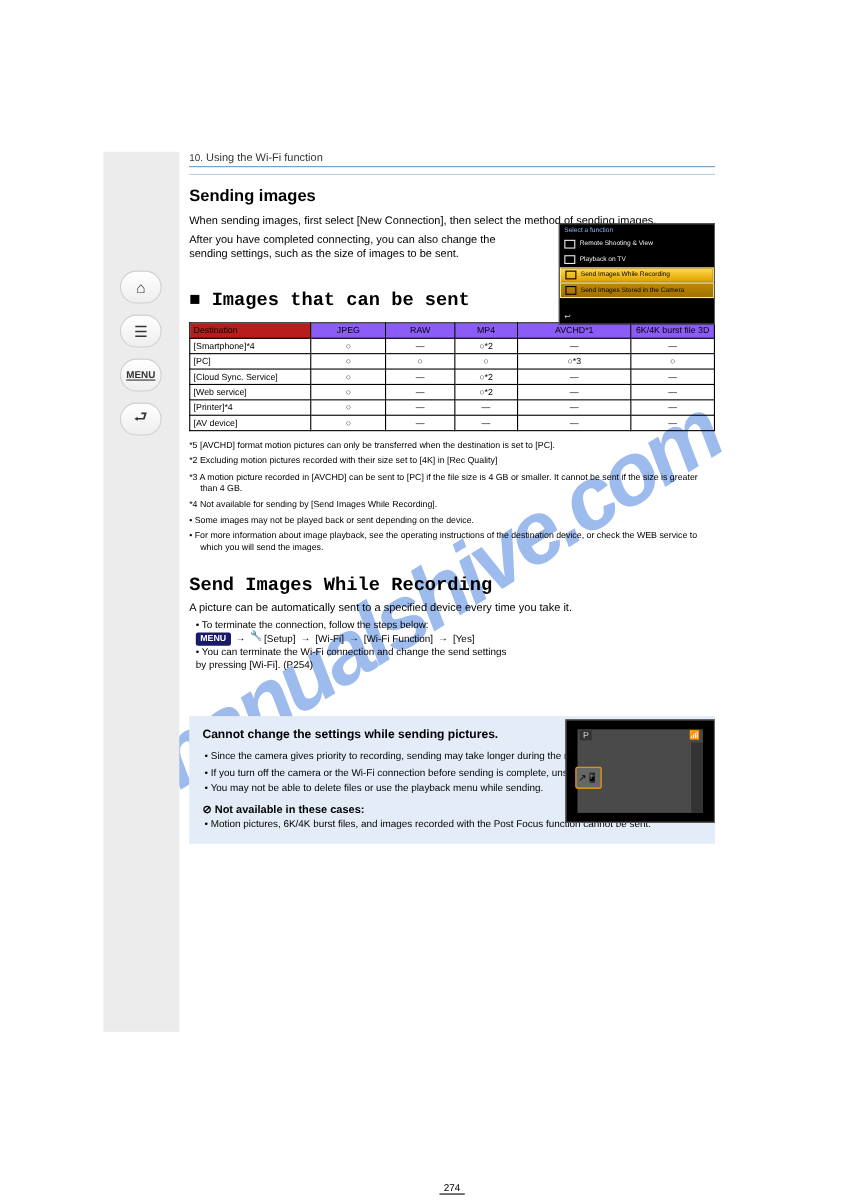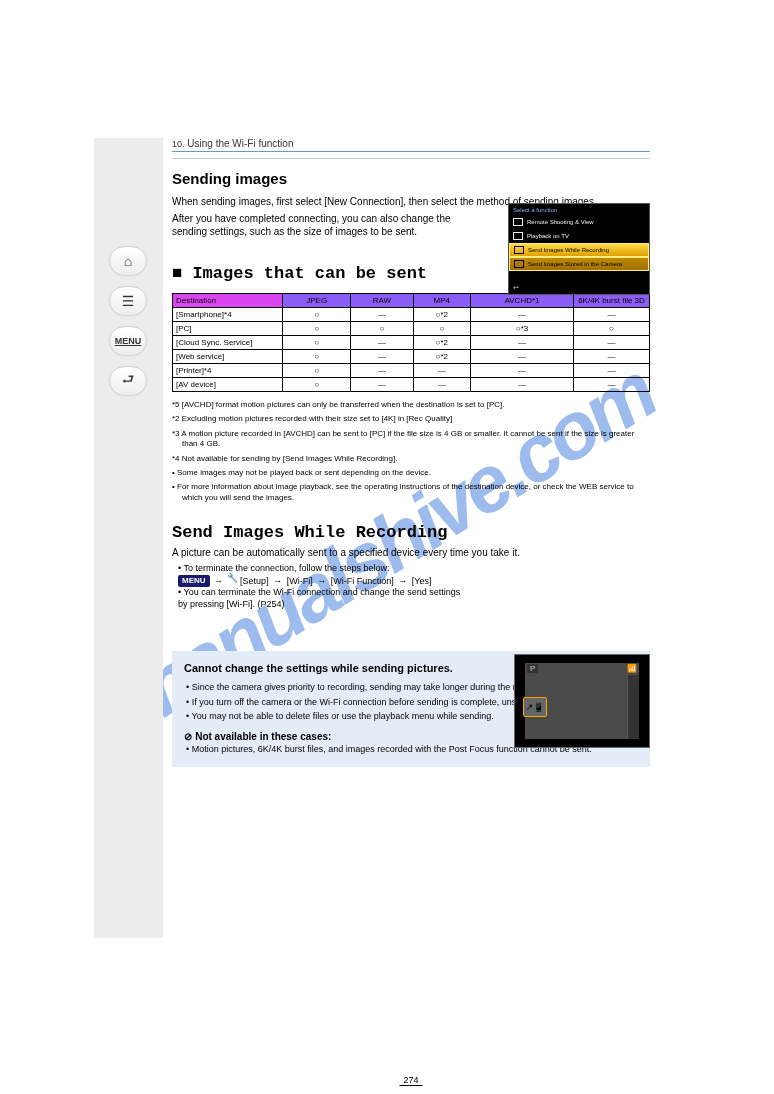--- a/index.html
+++ b/index.html
@@ -23,21 +23,21 @@
   .screenshot1 { position: absolute; right: 0; top: 65px; width: 142px; height: 92px; background: #000; border: 1px solid #555; }
   .ss1-title { color: #8cb0ff; font-size: 6px; padding: 3px 4px 2px; }
   .ss1-row { display: flex; align-items: center; height: 14px; padding: 0 4px; font-size: 6px; color: #eee; }
   .ss1-row.sel { background: linear-gradient(180deg, #ffda4a 0%, #e0a000 100%); color: #000; border: 1px solid #ffec80; }
   .ss1-icon { width: 10px; height: 8px; border: 1px solid currentColor; margin-right: 4px; display: inline-block; }
   .ss1-bottom { position: absolute; bottom: 2px; left: 4px; color: #ccc; font-size: 7px; }
 
   table.comp { width: 100%; border-collapse: collapse; margin-top: 10px; font-size: 8px; }
   table.comp th, table.comp td { border: 1px solid #000; padding: 2px 3px; text-align: center; vertical-align: middle; }
   table.comp thead th { background: #8b5cf6; font-weight: normal; }
-  table.comp thead th.corner { background: #d946ef; text-align: left; }
+  table.comp thead th.corner { background: #b91c1c; text-align: left; }
   table.comp td:first-child { text-align: left; padding-left: 3px; }
 
   .notes { font-size: 8px; line-height: 1.3; margin-top: 8px; }
   .notes div { margin-bottom: 4px; padding-left: 10px; text-indent: -10px; }
 
   .sub-section { margin-top: 20px; }
   .menu-chip { display: inline-block; background: #1a1a6a; color: #fff; font-size: 8px; font-weight: bold; padding: 1px 4px; border-radius: 2px; vertical-align: middle; }
   .arrow { font-size: 9px; padding: 0 2px; }
   .wrench { display: inline-block; width: 10px; height: 10px; position: relative; vertical-align: middle; }
   .wrench::before { content: "🔧"; font-size: 9px; position: absolute; top: -3px; left: 0; }

